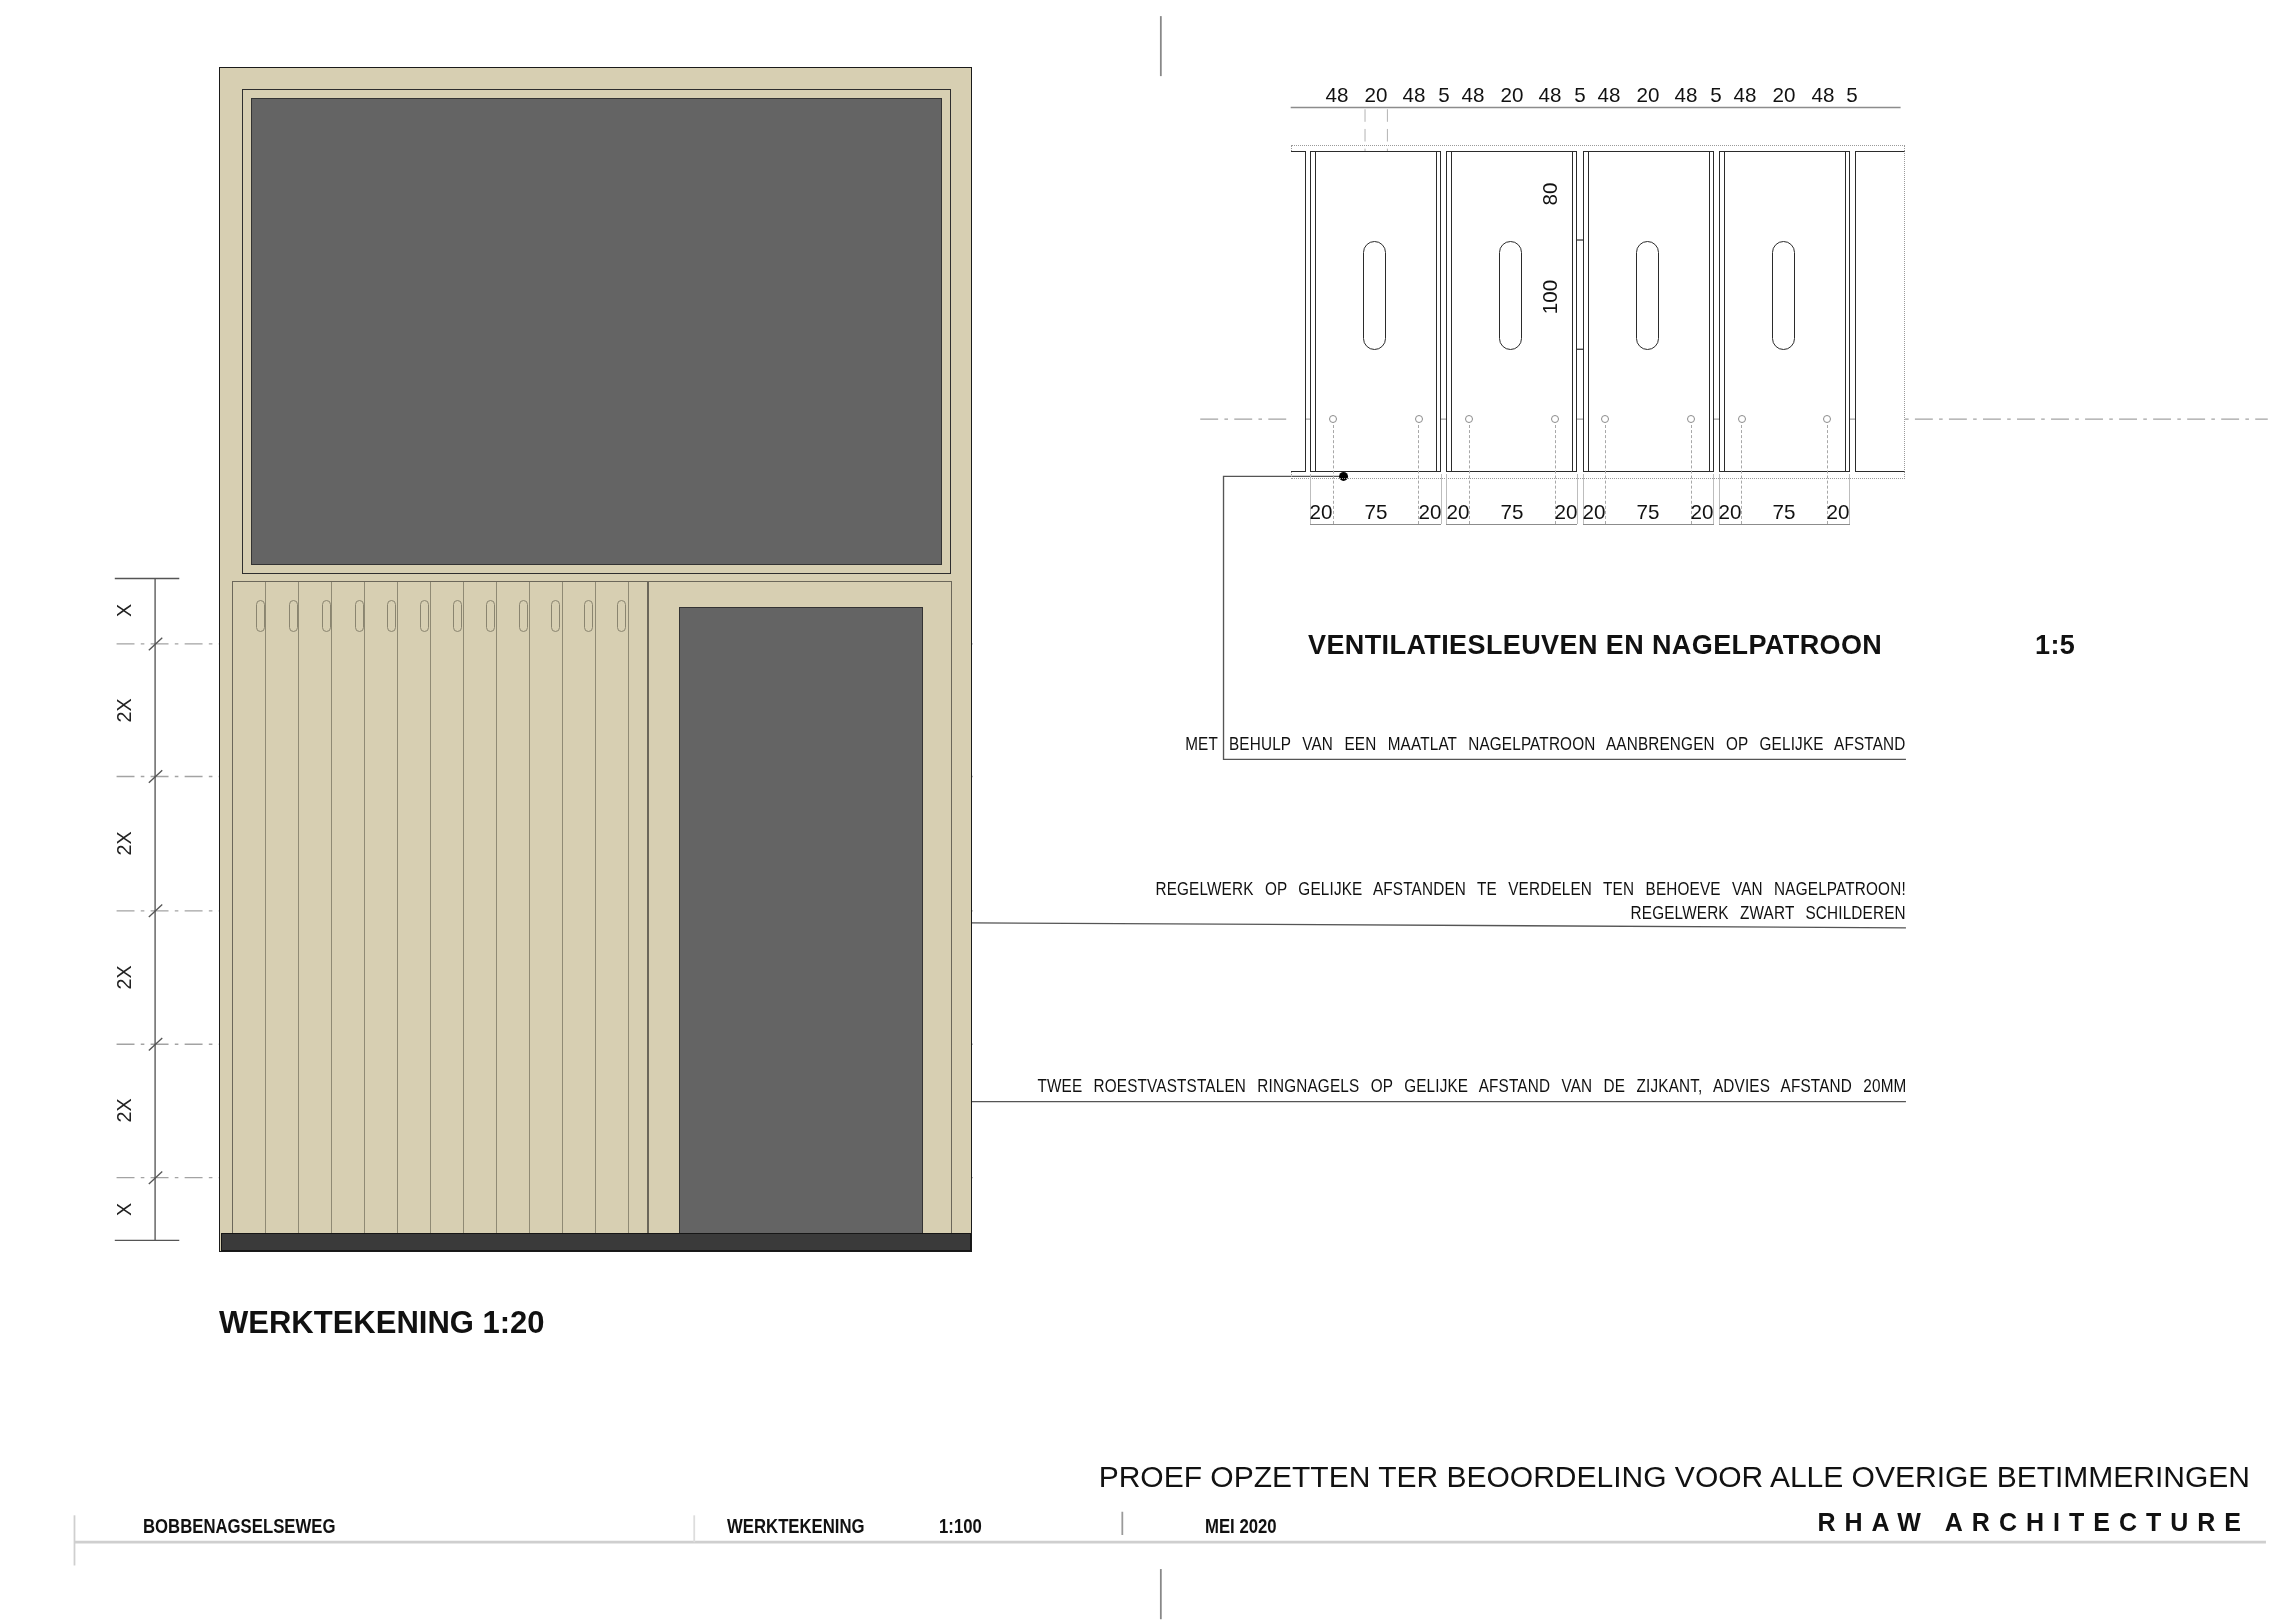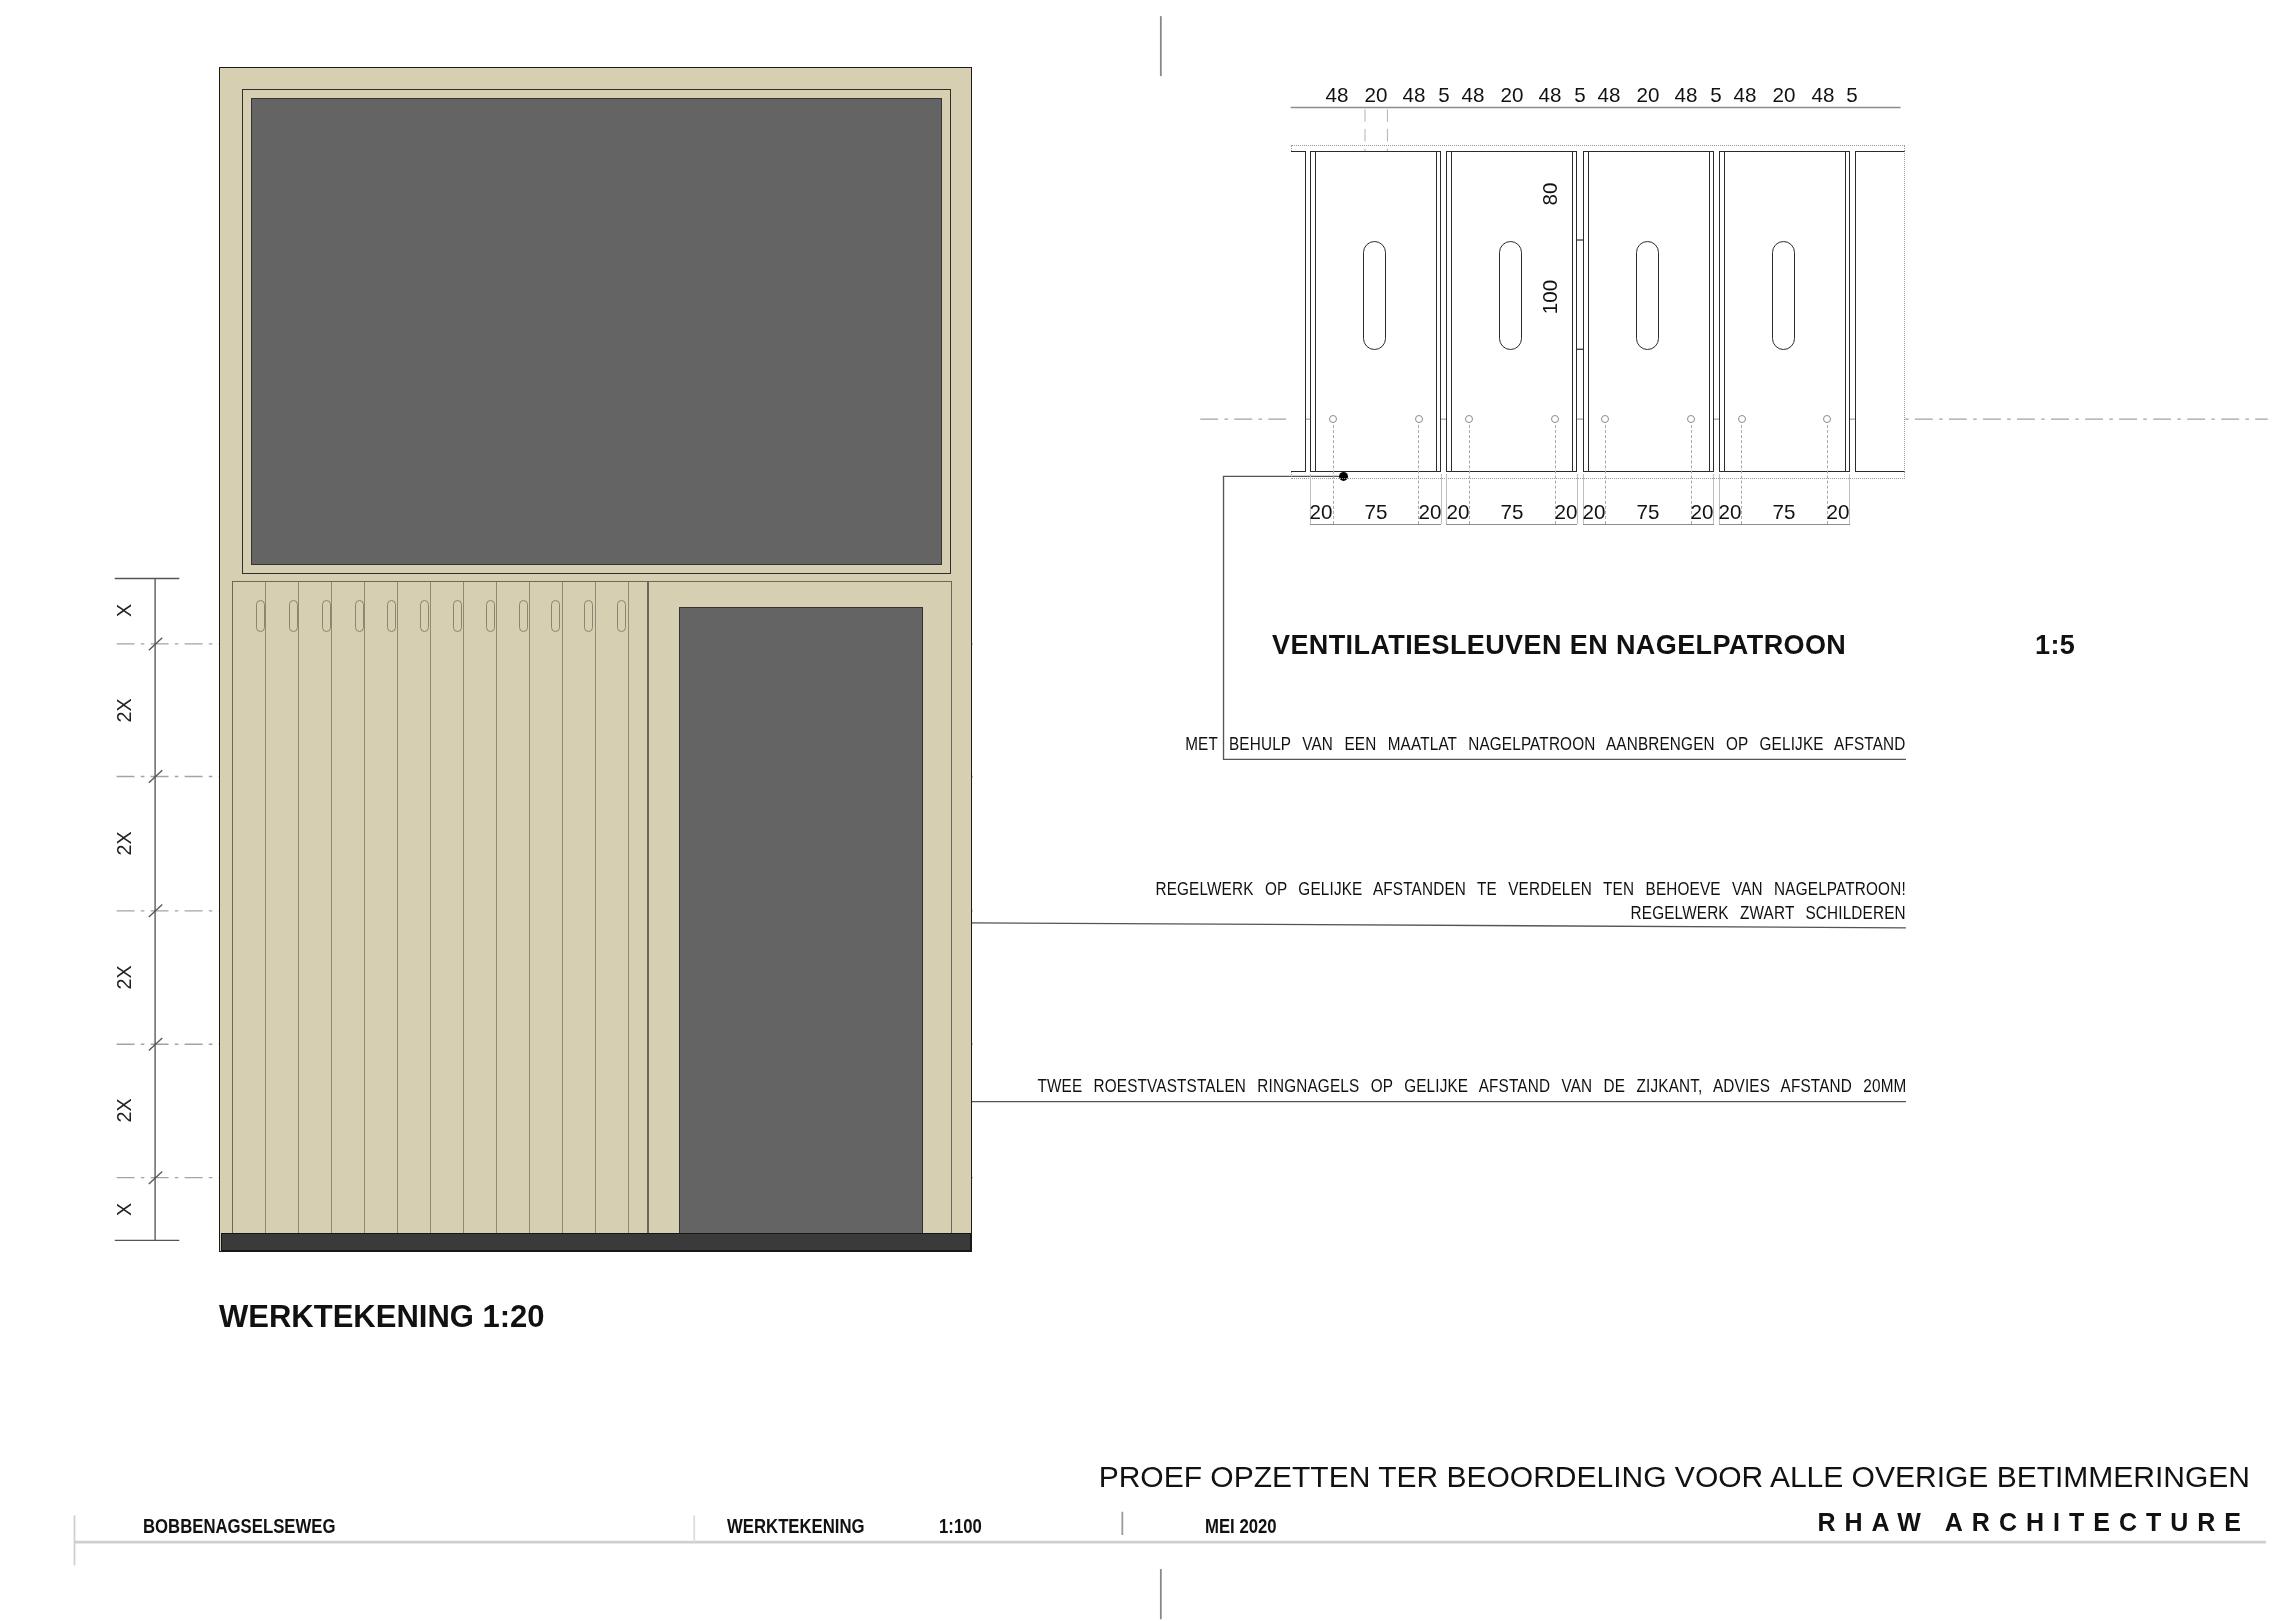--- a/index.html
+++ b/index.html
@@ -28,21 +28,21 @@
   .ddrop{border-left:0.9px dashed #a8a8a8;}
   .dedge{border-left:0.9px solid #bdbdbd;}
   .ddimline{height:0.9px;background:#8c8c8c;}
   .dimnum{font-size:20.6px;color:#111;transform:translateX(-50%);white-space:nowrap;}
   .vdim{font-size:20.6px;color:#111;transform:rotate(-90deg);transform-origin:center;white-space:nowrap;}
   
   .cad{font-size:18px;white-space:nowrap;word-spacing:0.45em;letter-spacing:0.2px;
        transform:scaleX(0.85);transform-origin:100% 50%;}
   .rightalign{text-align:right;}
   .dettitle{font-size:27px;font-weight:bold;letter-spacing:0.4px;white-space:nowrap;}
-  .h1{font-size:31px;font-weight:bold;white-space:nowrap;}
+  .h1{font-size:31px;font-weight:bold;white-space:nowrap;margin-top:6px;}
   .sub{font-size:23px;white-space:nowrap;}
   .banner{font-size:30px;white-space:nowrap;text-align:right;}
   .tb{font-size:19.7px;font-weight:bold;white-space:nowrap;transform:scaleX(0.85);transform-origin:0 50%;}
   .firm{font-size:25px;font-weight:bold;letter-spacing:9px;white-space:nowrap;}
 </style>
 </head>
 <body>
 
 <div id="sheet" style="--wood: #d7cfb2; --woodline: #8f8a74; --dark: #646464; --strip: #3a3a3a;">
 
@@ -209,21 +209,21 @@
       <div class="dimnum" style="position: absolute; left: 1823px; top: 83px;">48</div>
       <div class="dimnum" style="position: absolute; left: 1852px; top: 83px;">5</div>
       <div class="dimnum" style="position: absolute; left: 1730px; top: 500px;">20</div>
       <div class="dimnum" style="position: absolute; left: 1784px; top: 500px;">75</div>
       <div class="dimnum" style="position: absolute; left: 1838px; top: 500px;">20</div>
     </div>
 
   <div class="abs vdim" style="left:1539px;top:182px;">80</div>
   <div class="abs vdim" style="left:1533px;top:285px;">100</div>
 
-  <div class="abs dettitle" style="left:1272px;top:630px;">VENTILATIESLEUVEN EN NAGELPATROON</div>
+  <div class="abs dettitle" style="left:1308px;top:630px;">VENTILATIESLEUVEN EN NAGELPATROON</div>
   <div class="abs dettitle" style="left:2035px;top:630px;">1:5</div>
 
   <div class="abs cad rightalign" style="right:387px;top:734px;">MET BEHULP VAN EEN MAATLAT NAGELPATROON AANBRENGEN OP GELIJKE AFSTAND</div>
   <div class="abs cad rightalign" style="right:387px;top:879px;">REGELWERK OP GELIJKE AFSTANDEN TE VERDELEN TEN BEHOEVE VAN NAGELPATROON!</div>
   <div class="abs cad rightalign" style="right:387px;top:903px;">REGELWERK ZWART SCHILDEREN</div>
   <div class="abs cad rightalign" style="right:387px;top:1076px;">TWEE ROESTVASTSTALEN RINGNAGELS OP GELIJKE AFSTAND VAN DE ZIJKANT, ADVIES AFSTAND 20MM</div>
 
   <div class="abs h1" style="left:219px;top:1299px;">WERKTEKENING 1:20</div>
 
   <div class="abs banner" style="right:43px;top:1460px;">PROEF OPZETTEN TER BEOORDELING VOOR ALLE OVERIGE BETIMMERINGEN</div>

